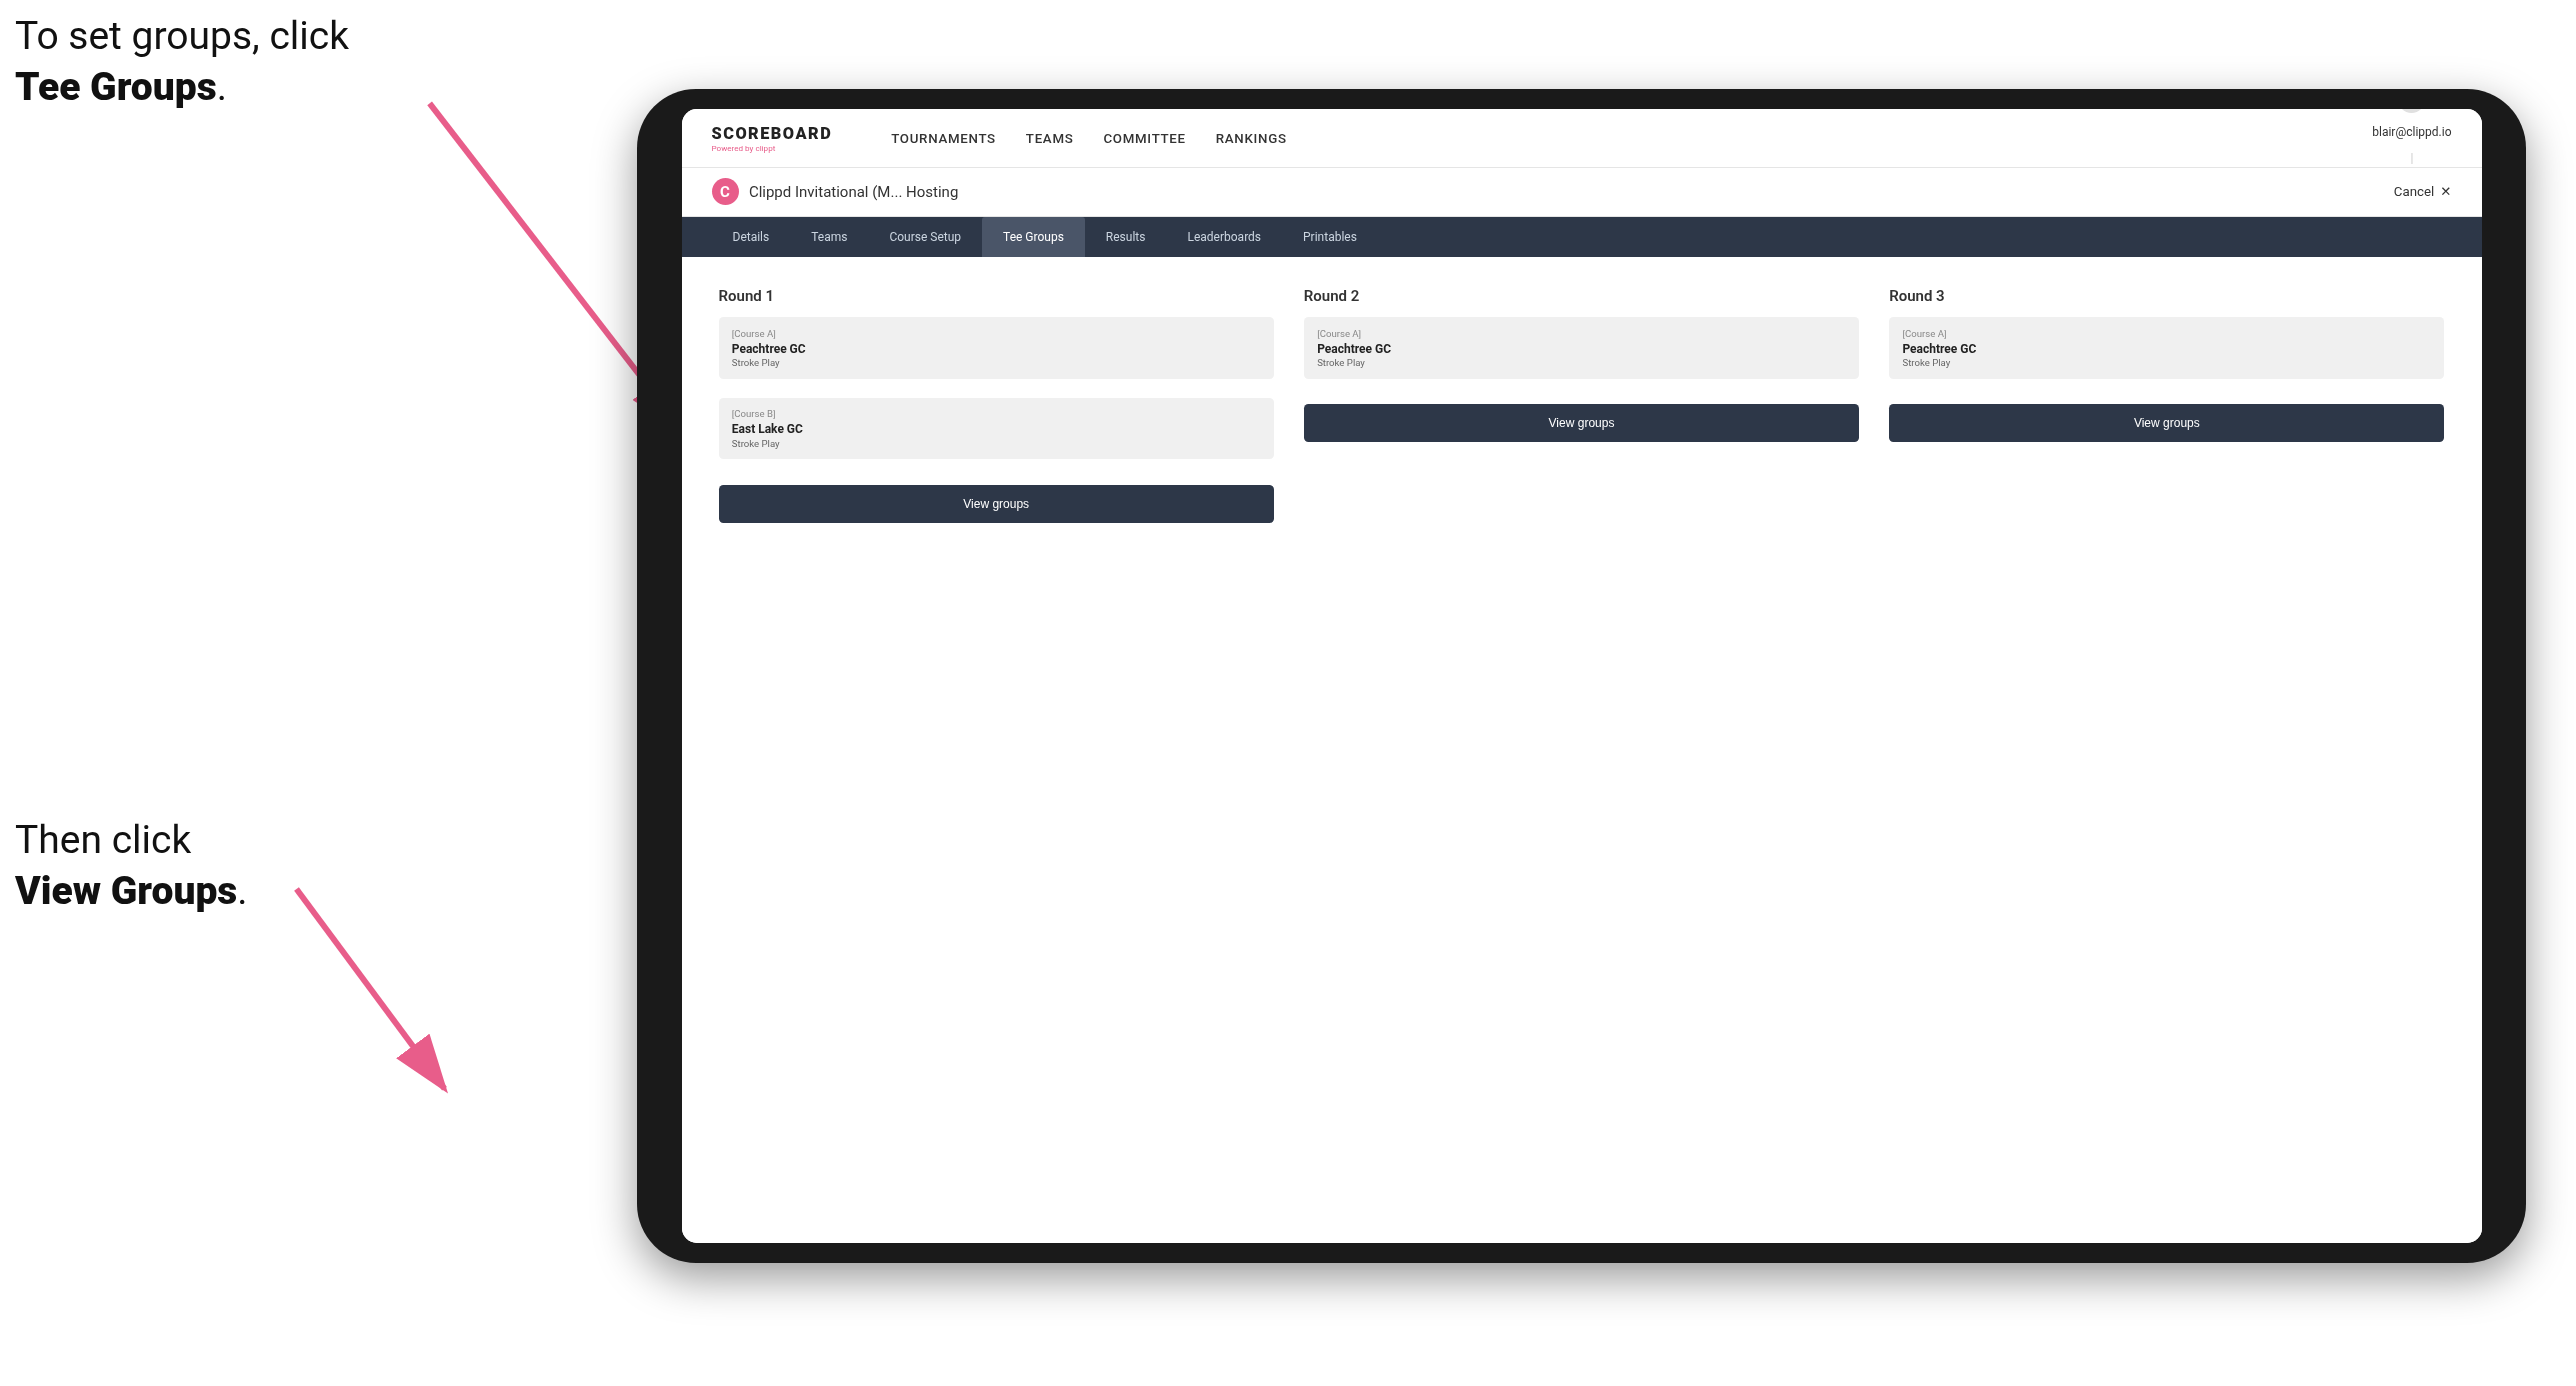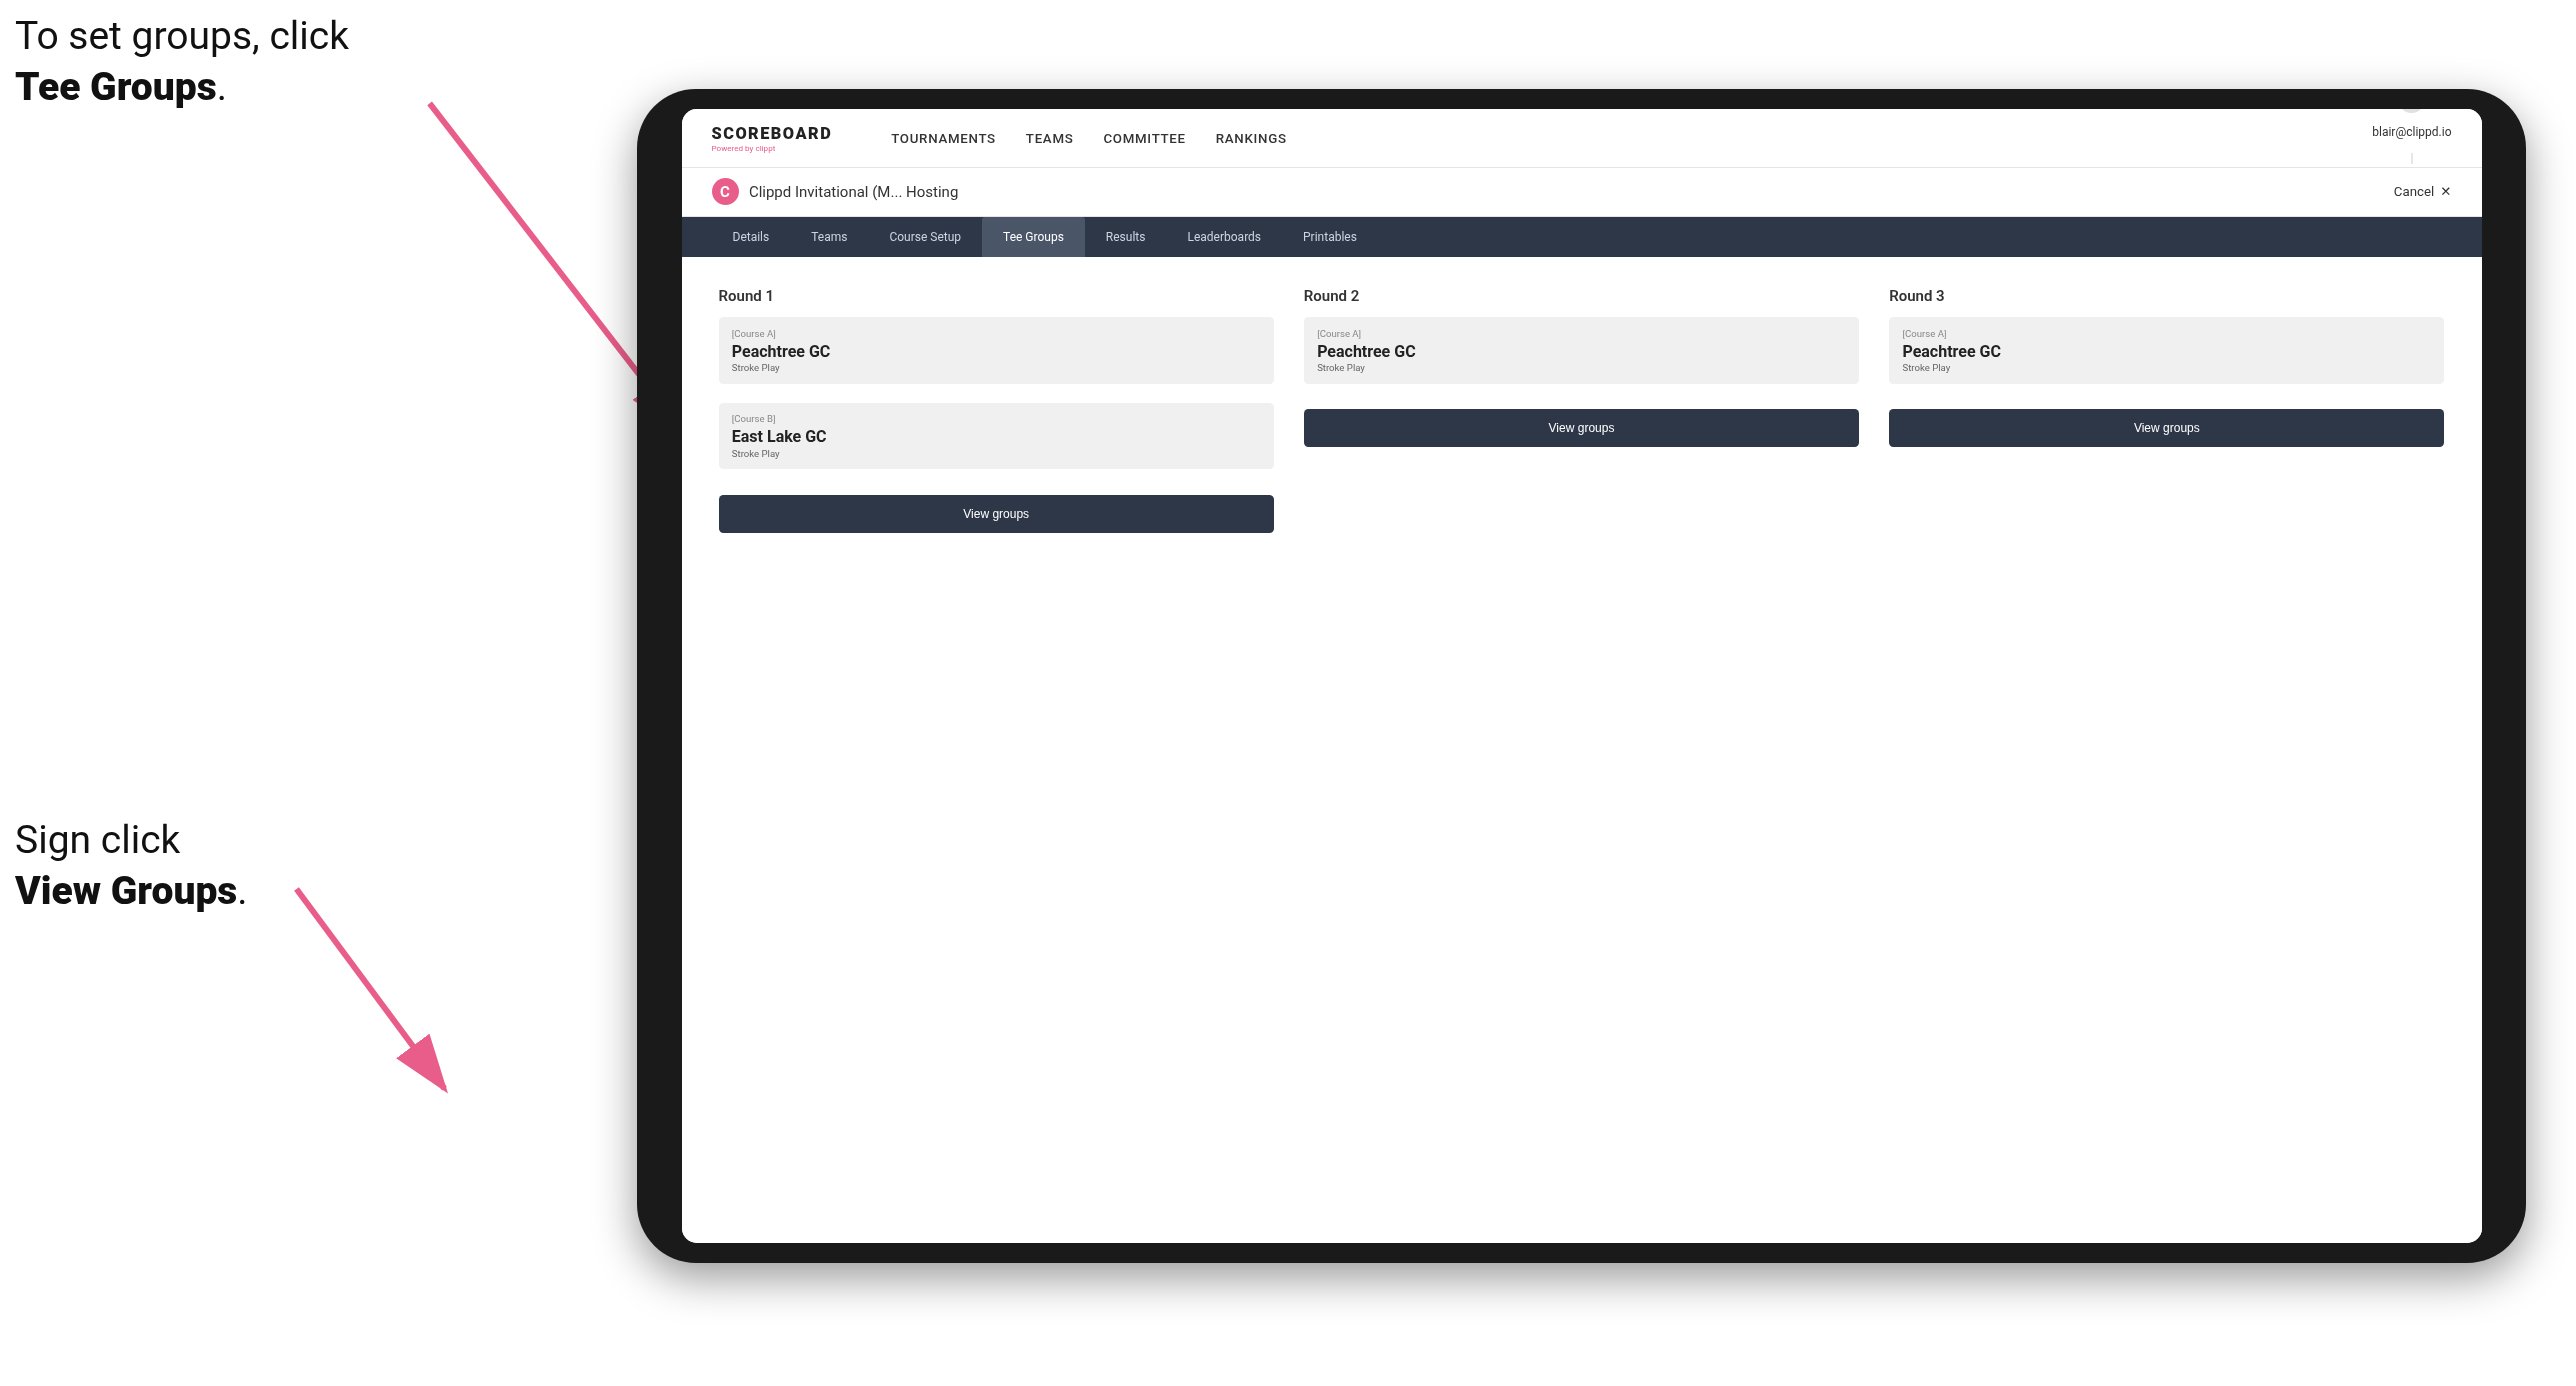--- a/index.html
+++ b/index.html
@@ -236,21 +236,21 @@
       margin-bottom: 7.4px;
     }
 
     .course-label {
       font-size: 9.6px;
       color: #888;
       margin-bottom: 3px;
     }
 
     .course-name {
-      font-size: 16px;
+      font-size: 12px;
       font-weight: 700;
       color: #222;
       margin-bottom: 1.5px;
     }
 
     .course-format {
       font-size: 9.6px;
       color: #666;
     }
 
@@ -276,21 +276,21 @@
   </style>
 </head>
 <body>
 
 <div class="annotation-top">
   <span>To set groups, click</span><br>
   <strong>Tee Groups</strong><span>.</span>
 </div>
 
 <div class="annotation-bottom">
-  <span>Sign click</span><br>
+  <span>Then click</span><br>
   <strong>View Groups</strong><span>.</span>
 </div>
 
 <svg class="annotation-arrow" style="top:44px; left:148px; width:667px; height:519px;" viewBox="0 0 900 700">
   <defs>
     <marker id="arrowhead1" markerWidth="10" markerHeight="7" refX="9" refY="3.5" orient="auto">
       <polygon points="0 0, 10 3.5, 0 7" fill="#e85d8a"></polygon>
     </marker>
   </defs>
   <line x1="380" y1="80" x2="720" y2="520" stroke="#e85d8a" stroke-width="8" marker-end="url(#arrowhead1)"></line>

